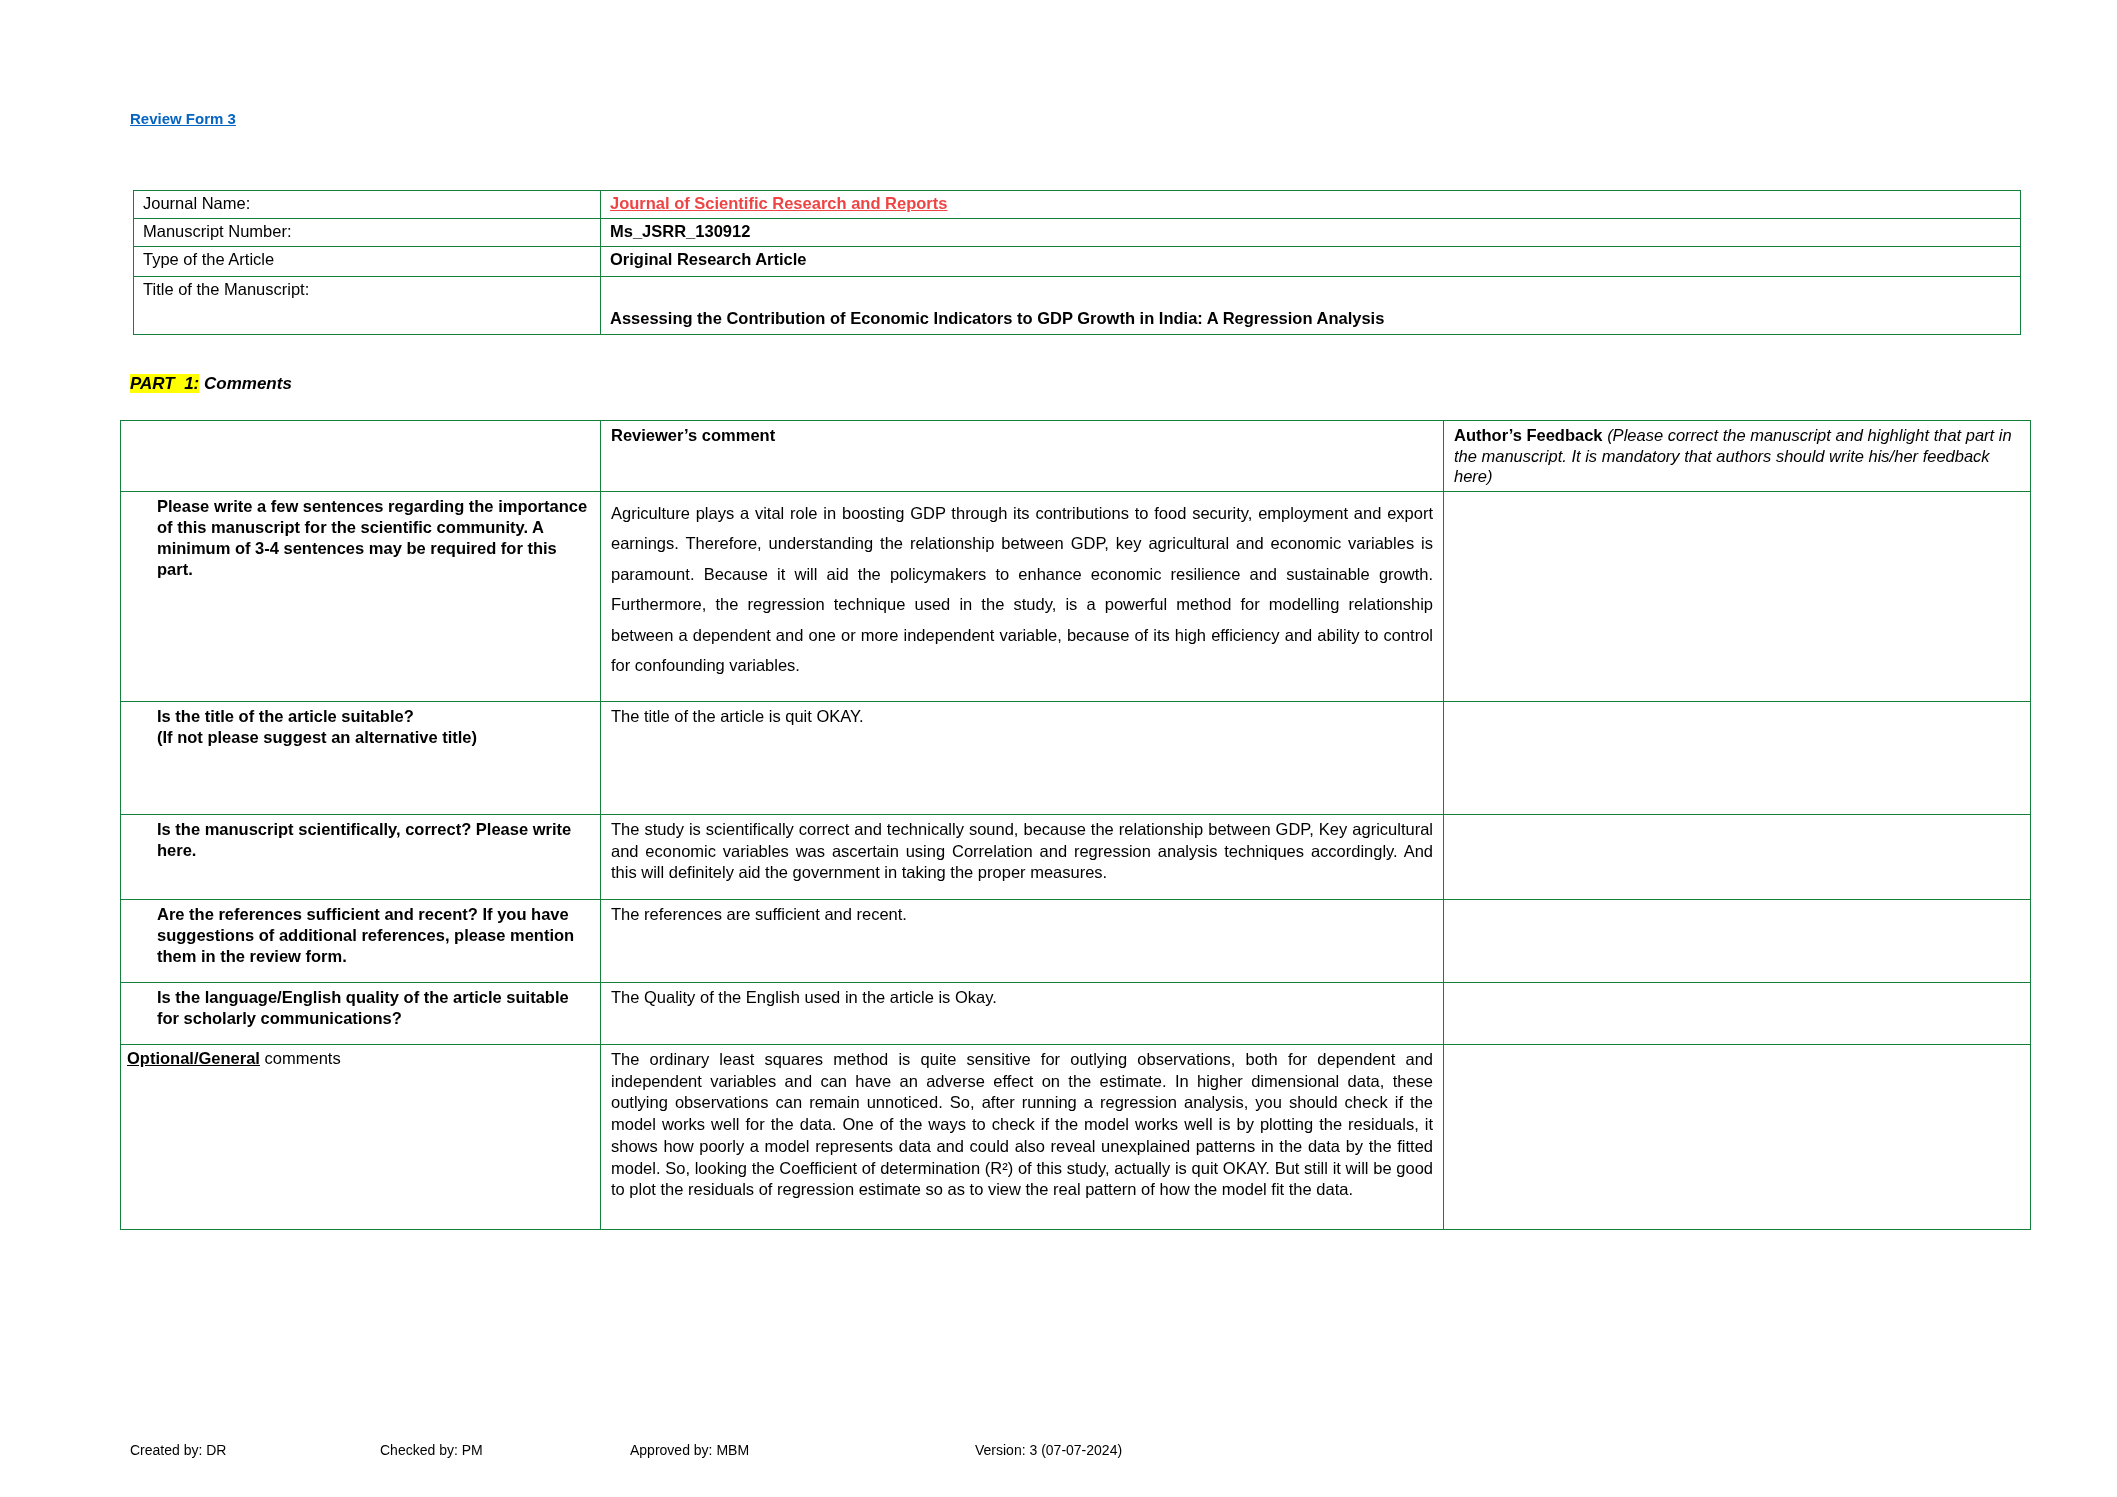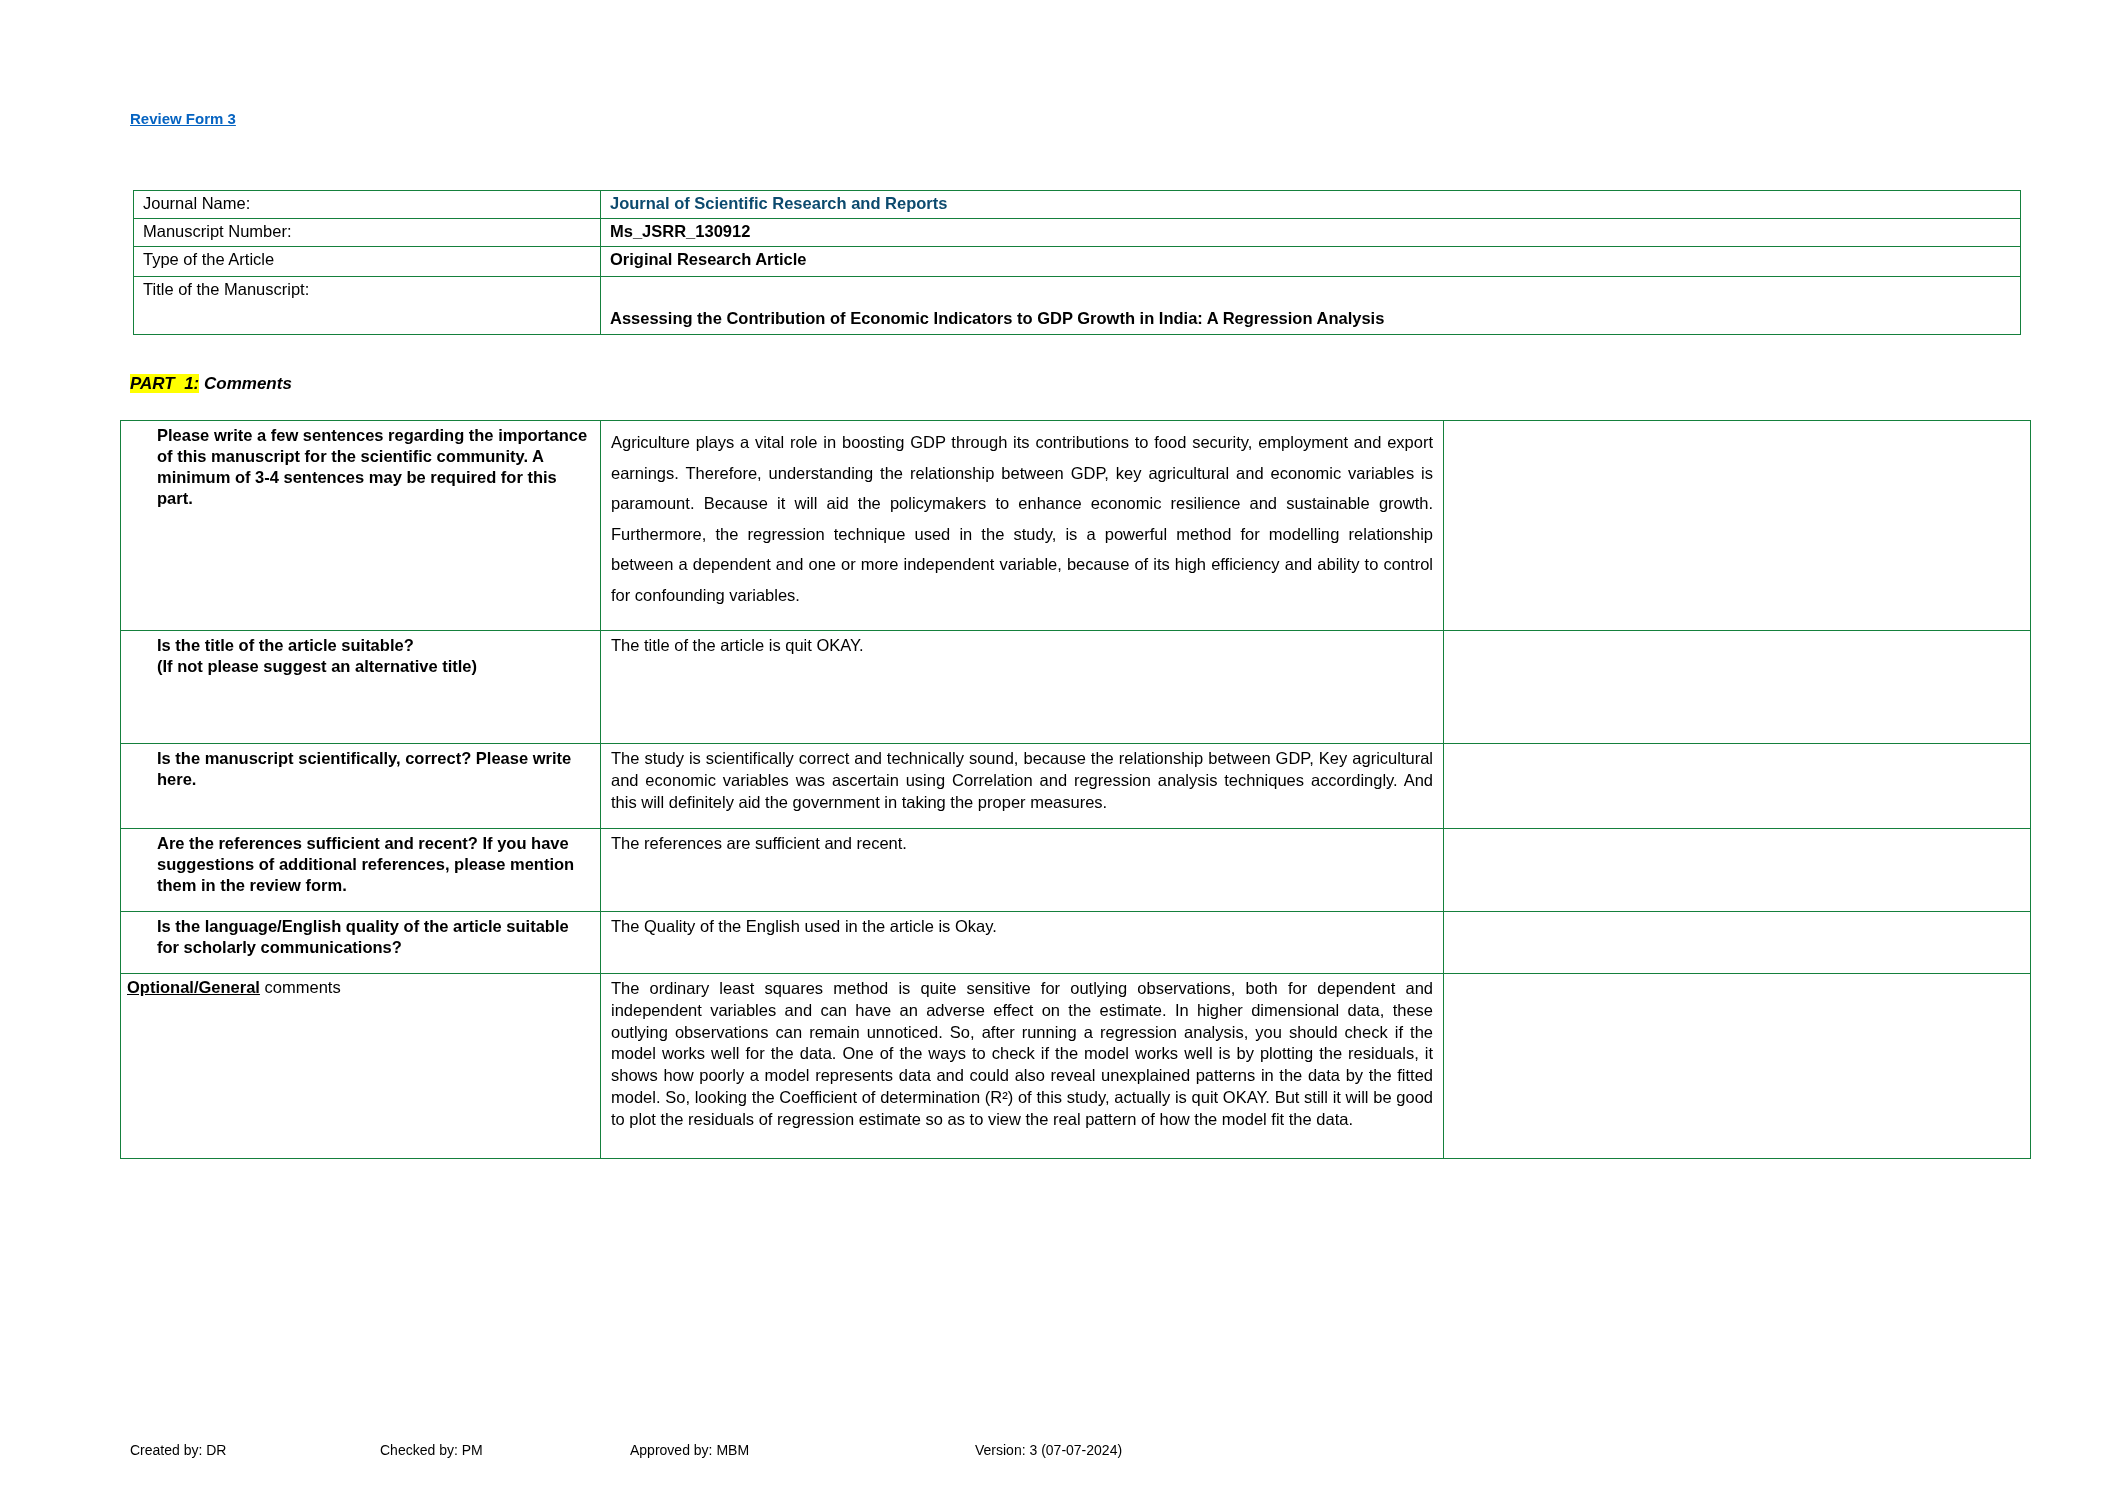--- a/index.html
+++ b/index.html
@@ -20,21 +20,21 @@
   table { border-collapse:collapse; table-layout:fixed; }
   td { border:1px solid #15803d; vertical-align:top; }
 
   
   .info-table {
     position:absolute; left:133px; top:190px; width:1888px;
   }
   .info-table td { padding:3px 9px; }
   .info-table .val { font-weight:bold; }
   .doc-link {
-    color:#0c4a6e; font-weight:bold; cursor:pointer;margin-top:36px;
+    color:#ef4444; font-weight:bold; text-decoration:underline; cursor:pointer;margin-top:36px;
   }
   .title-val-cell { vertical-align:bottom; padding-bottom:6px !important; }
 
   
   .part1 {
     position:absolute; left:130px; top:374px;
     font-size:17px; font-weight:bold;font-style:italic;
   }
   .hl-yellow { background:#FFFF00; white-space:pre; }
 
@@ -96,20 +96,25 @@
   </div>
 
   <table class="comments-table">
     <colgroup>
         <col style="width:480px">
         <col style="width:843px">
         <col style="width:587px">
       </colgroup>
 
     <tbody>
+        <tr style="height:62px">
+      <td></td>
+      <td class="hdr-cell"><span>Reviewer’s comment</span></td>
+      <td class="hdr-cell"><span>Author’s Feedback </span><span class="hdr-note">(Please correct the manuscript and highlight that part in the manuscript. It is mandatory that authors should write his/her feedback here)</span></td>
+    </tr>
 
     <tr style="height:210px">
       <td class="q-cell">Please write a few sentences regarding the importance of this manuscript for the scientific community. A minimum of 3-4 sentences may be required for this part.</td>
       <td class="c-cell c-spaced">Agriculture plays a vital role in boosting GDP through its contributions to food security, employment and export earnings. Therefore, understanding the relationship between GDP, key agricultural and economic variables is paramount. Because it will aid the policymakers to enhance economic resilience and sustainable growth. Furthermore, the regression technique used in the study, is a powerful method for modelling relationship between a dependent and one or more independent variable, because of its high efficiency and ability to control for confounding variables.</td>
       <td></td>
     </tr>
 
     <tr style="height:113px">
       <td class="q-cell">Is the title of the article suitable?
 (If not please suggest an alternative title)</td>

